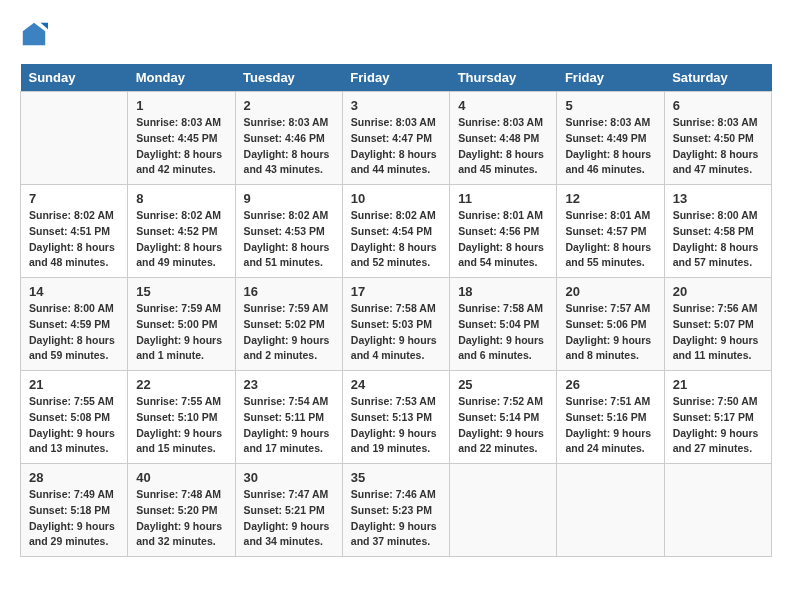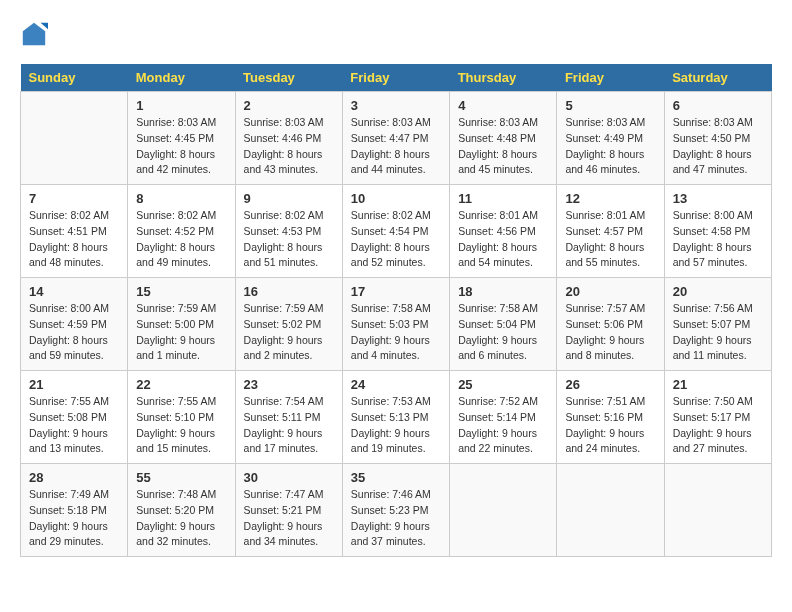--- a/index.html
+++ b/index.html
@@ -48,21 +48,21 @@
       font-weight: normal;
       color: #555;
     }
     table {
       width: 100%;
       border-collapse: collapse;
       font-size: 11px;
     }
     thead tr th {
       background-color: #2e6da4;
-      color: #fde047;
+      color: #ffffff;
       padding: 6px 8px;
       text-align: left;
       font-size: 13px;
       font-weight: bold;
     }
     tbody tr td {
       border: 1px solid #ccc;
       padding: 6px 8px;
       vertical-align: top;
       width: calc(100% / 7);
@@ -77,20 +77,21 @@
     }
     .day-num {
       font-size: 13px;
       font-weight: bold;
       margin-bottom: 2px;
     }
     .day-info {
       font-size: 10.5px;
       line-height: 1.5;
       color: #333;
+      font-weight: bold;
     }
   </style>
 </head>
 <body>
 
 <div class="header">
   <div class="logo">
     <svg class="logo-icon" viewBox="0 0 30 30">
       <polygon points="15,3 27,12 27,27 3,27 3,12" fill="#1a6bb5" opacity="0.85"></polygon>
       <polygon points="22,3 30,10 30,3" fill="#1a6bb5"></polygon>
@@ -235,21 +236,21 @@
           <div class="day-num">21</div>
           <div class="day-info">Sunrise: 7:50 AM<br>Sunset: 5:17 PM<br>Daylight: 9 hours and 27 minutes.</div>
         </td>
       </tr>
       <tr>
         <td>
           <div class="day-num">28</div>
           <div class="day-info">Sunrise: 7:49 AM<br>Sunset: 5:18 PM<br>Daylight: 9 hours and 29 minutes.</div>
         </td>
         <td>
-          <div class="day-num">55</div>
+          <div class="day-num">40</div>
           <div class="day-info">Sunrise: 7:48 AM<br>Sunset: 5:20 PM<br>Daylight: 9 hours and 32 minutes.</div>
         </td>
         <td>
           <div class="day-num">30</div>
           <div class="day-info">Sunrise: 7:47 AM<br>Sunset: 5:21 PM<br>Daylight: 9 hours and 34 minutes.</div>
         </td>
         <td>
           <div class="day-num">35</div>
           <div class="day-info">Sunrise: 7:46 AM<br>Sunset: 5:23 PM<br>Daylight: 9 hours and 37 minutes.</div>
         </td>

